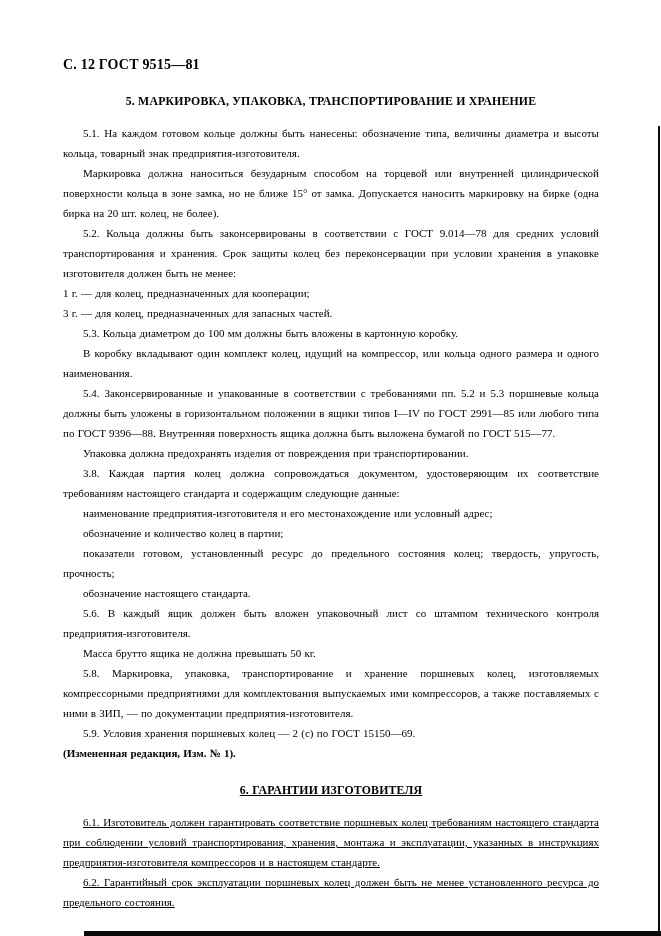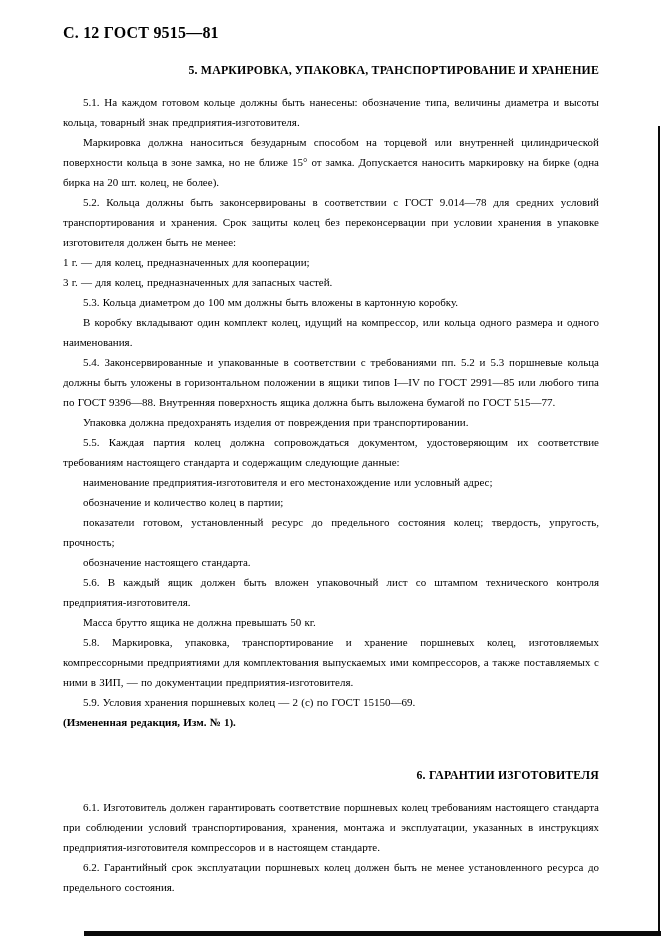--- a/index.html
+++ b/index.html
@@ -14,33 +14,34 @@
     color: #000000;
   }
   .page {
     position: relative;
     width: 661px;
     height: 936px;
     padding: 24px 62px 0 63px;
   }
   .page-header {
     font-weight: bold;
-    font-size: 16px;
+    font-size: 14px;
     letter-spacing: 0.2px;
     margin-bottom: 21px;
     text-align: left;
+    margin-top: 33px;
   }
   .section-title {
     font-size: 11.8px;
     font-weight: bold;
-    text-align: right;
+    text-align: center;
     letter-spacing: 0.2px;
     margin: 0 0 14px 0;
   }
-  .section + .section { margin-top: 36px; }
+  .section + .section { margin-top: 20px; text-decoration: underline; }
   .para {
     margin: 0;
     font-size: 11px;
     line-height: 20px;
     text-align: justify;
     text-indent: 20px;
     word-spacing: 0.5px;
   }
   .para.flush { text-indent: 0; }
   .para.bold { font-weight: bold; }
@@ -73,21 +74,21 @@
     <h2 class="section-title">5. МАРКИРОВКА, УПАКОВКА, ТРАНСПОРТИРОВАНИЕ И ХРАНЕНИЕ</h2>
     <p class="para">5.1. На каждом готовом кольце должны быть нанесены: обозначение типа, величины диаметра и высоты кольца, товарный знак предприятия-изготовителя.</p>
     <p class="para">Маркировка должна наноситься безударным способом на торцевой или внутренней цилиндрической поверхности кольца в зоне замка, но не ближе 15° от замка. Допускается наносить маркировку на бирке (одна бирка на 20 шт. колец, не более).</p>
     <p class="para">5.2. Кольца должны быть законсервированы в соответствии с ГОСТ 9.014—78 для средних условий транспортирования и хранения. Срок защиты колец без переконсервации при условии хранения в упаковке изготовителя должен быть не менее:</p>
     <p class="para flush">1 г. — для колец, предназначенных для кооперации;</p>
     <p class="para flush">3 г. — для колец, предназначенных для запасных частей.</p>
     <p class="para">5.3. Кольца диаметром до 100 мм должны быть вложены в картонную коробку.</p>
     <p class="para">В коробку вкладывают один комплект колец, идущий на компрессор, или кольца одного размера и одного наименования.</p>
     <p class="para">5.4. Законсервированные и упакованные в соответствии с требованиями пп. 5.2 и 5.3 поршневые кольца должны быть уложены в горизонтальном положении в ящики типов I—IV по ГОСТ 2991—85 или любого типа по ГОСТ 9396—88. Внутренняя поверхность ящика должна быть выложена бумагой по ГОСТ 515—77.</p>
     <p class="para">Упаковка должна предохранять изделия от повреждения при транспортировании.</p>
-    <p class="para">5.5. Каждая партия колец должна сопровождаться документом, удостоверяющим их соответствие требованиям настоящего стандарта и содержащим следующие данные:</p>
+    <p class="para">3.8. Каждая партия колец должна сопровождаться документом, удостоверяющим их соответствие требованиям настоящего стандарта и содержащим следующие данные:</p>
     <p class="para">наименование предприятия-изготовителя и его местонахождение или условный адрес;</p>
     <p class="para">обозначение и количество колец в партии;</p>
     <p class="para">показатели готовом, установленный ресурс до предельного состояния колец; твердость, упругость, прочность;</p>
     <p class="para">обозначение настоящего стандарта.</p>
     <p class="para">5.6. В каждый ящик должен быть вложен упаковочный лист со штампом технического контроля предприятия-изготовителя.</p>
     <p class="para">Масса брутто ящика не должна превышать 50 кг.</p>
     <p class="para">5.8. Маркировка, упаковка, транспортирование и хранение поршневых колец, изготовляемых компрессорными предприятиями для комплектования выпускаемых ими компрессоров, а также поставляемых с ними в ЗИП, — по документации предприятия-изготовителя.</p>
     <p class="para">5.9. Условия хранения поршневых колец — 2 (с) по ГОСТ 15150—69.</p>
     <p class="para flush bold">(Измененная редакция, Изм. № 1).</p>
   </div>

